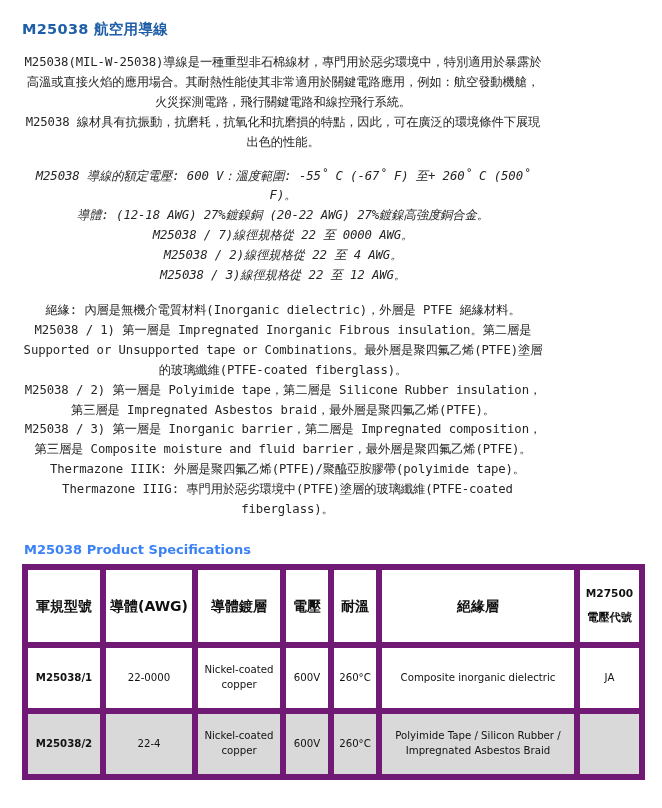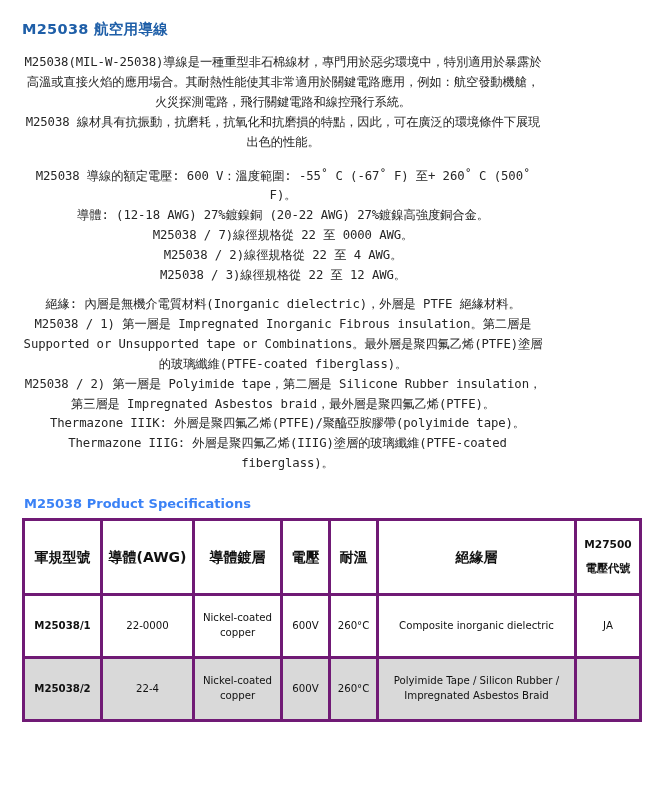--- a/index.html
+++ b/index.html
@@ -35,40 +35,41 @@
     color: #262626;
     margin-bottom: 14px;
     text-align: center;
     font-family: "DejaVu Sans Mono", "DejaVu Sans", monospace;
     letter-spacing: -0.1px;
   }
   .body-block p {
     margin: 0;
   }
   .spaced {
-    margin-bottom: 9px;
+    margin-bottom: 15px;
+    font-style: italic;
   }
   .indent-line {
     padding-left: 9px;
   }
   .table-title {
     font-size: 13px;
     font-weight: bold;
     color: #3b82f6;
     margin: 22px 0 7px 2px;
     font-family: "DejaVu Sans", sans-serif;
   }
   table.spec {
     border-collapse: collapse;
     width: 617px;
     table-layout: fixed;
     font-family: "DejaVu Sans", sans-serif;
   }
   table.spec th, table.spec td {
-    border: 3px solid #701a75;
+    border: 6px solid #701a75;
     text-align: center;
     vertical-align: middle;
     font-size: 10.2px;
     color: #111111;
     padding: 7px 3px;
     line-height: 1.45;
   }
   table.spec thead th {
     font-weight: bold;
     font-size: 14px;
@@ -112,22 +113,23 @@
     <p>導體: (12-18 AWG) 27%鍍鎳銅 (20-22 AWG) 27%鍍鎳高強度銅合金。</p>
     <p>M25038 / 7)線徑規格從 22 至 0000 AWG。</p>
     <p>M25038 / 2)線徑規格從 22 至 4 AWG。</p>
     <p>M25038 / 3)線徑規格從 22 至 12 AWG。</p>
   </div>
 
   <div class="body-block">
     <p>絕緣: 內層是無機介電質材料(Inorganic dielectric)，外層是 PTFE 絕緣材料。</p>
     <p>M25038 / 1) 第一層是 Impregnated Inorganic Fibrous insulation。第二層是 Supported or Unsupported tape or Combinations。最外層是聚四氟乙烯(PTFE)塗層的玻璃纖維(PTFE-coated fiberglass)。</p>
     <p>M25038 / 2) 第一層是 Polyimide tape，第二層是 Silicone Rubber insulation，第三層是 Impregnated Asbestos braid，最外層是聚四氟乙烯(PTFE)。</p>
+    <p>M25038 / 3) 第一層是 Inorganic barrier，第二層是 Impregnated composition，第三層是 Composite moisture and fluid barrier，最外層是聚四氟乙烯(PTFE)。</p>
     <p class="indent-line">Thermazone IIIK: 外層是聚四氟乙烯(PTFE)/聚醯亞胺膠帶(polyimide tape)。</p>
-    <p class="indent-line">Thermazone IIIG: 外層是聚四氟乙烯(IIIG)塗層的玻璃纖維(PTFE-coated fiberglass)。</p>
+    <p class="indent-line">Thermazone IIIG: 專門用於惡劣環境中(PTFE)塗層的玻璃纖維(PTFE-coated fiberglass)。</p>
   </div>
 
   <div class="table-title">M25038 Product Specifications</div>
 
   <table class="spec">
     <colgroup>
       <col class="col1">
         <col class="col2">
         <col class="col3">
         <col class="col4">

